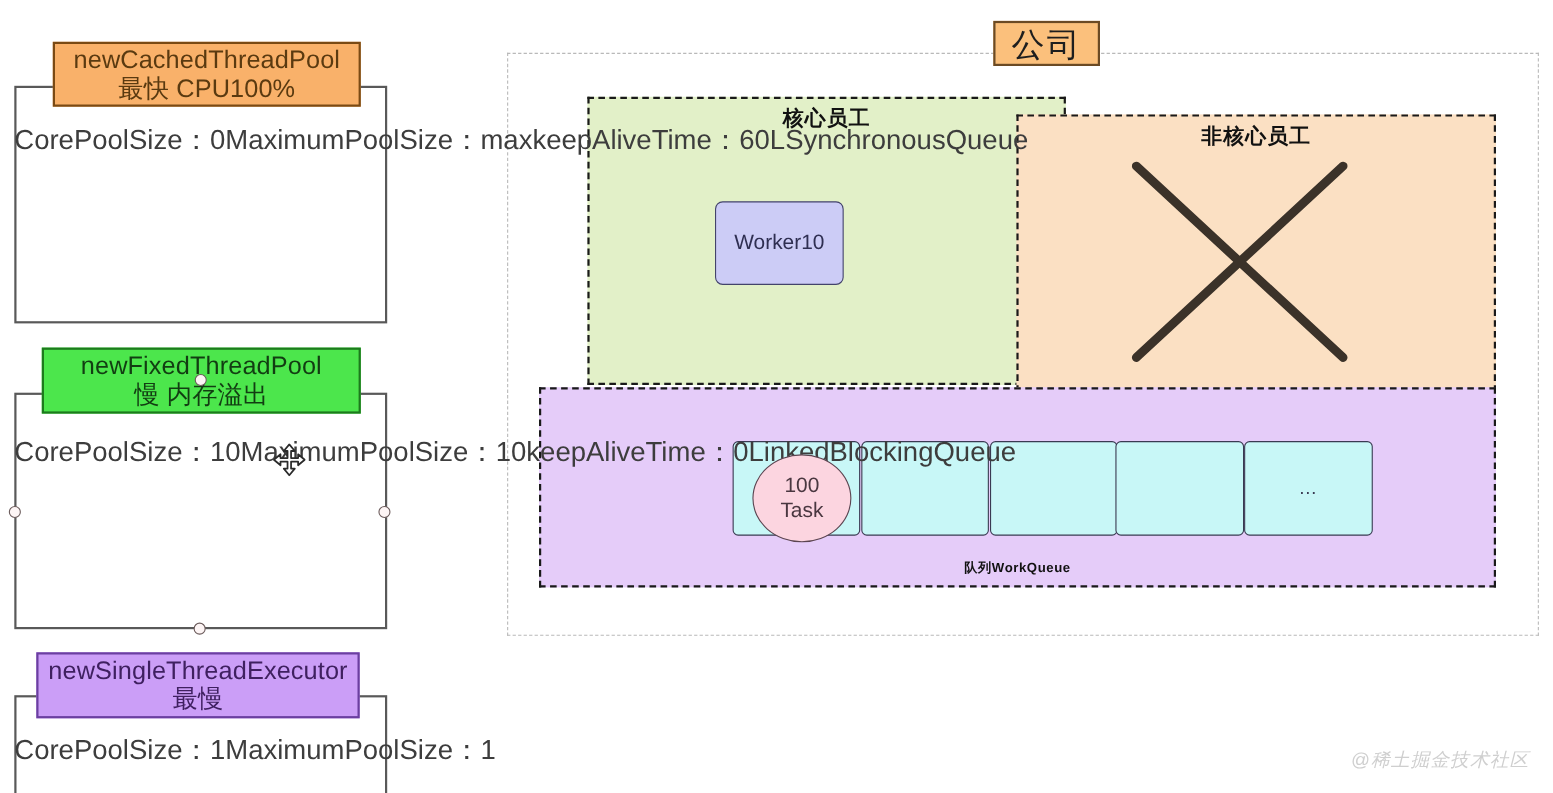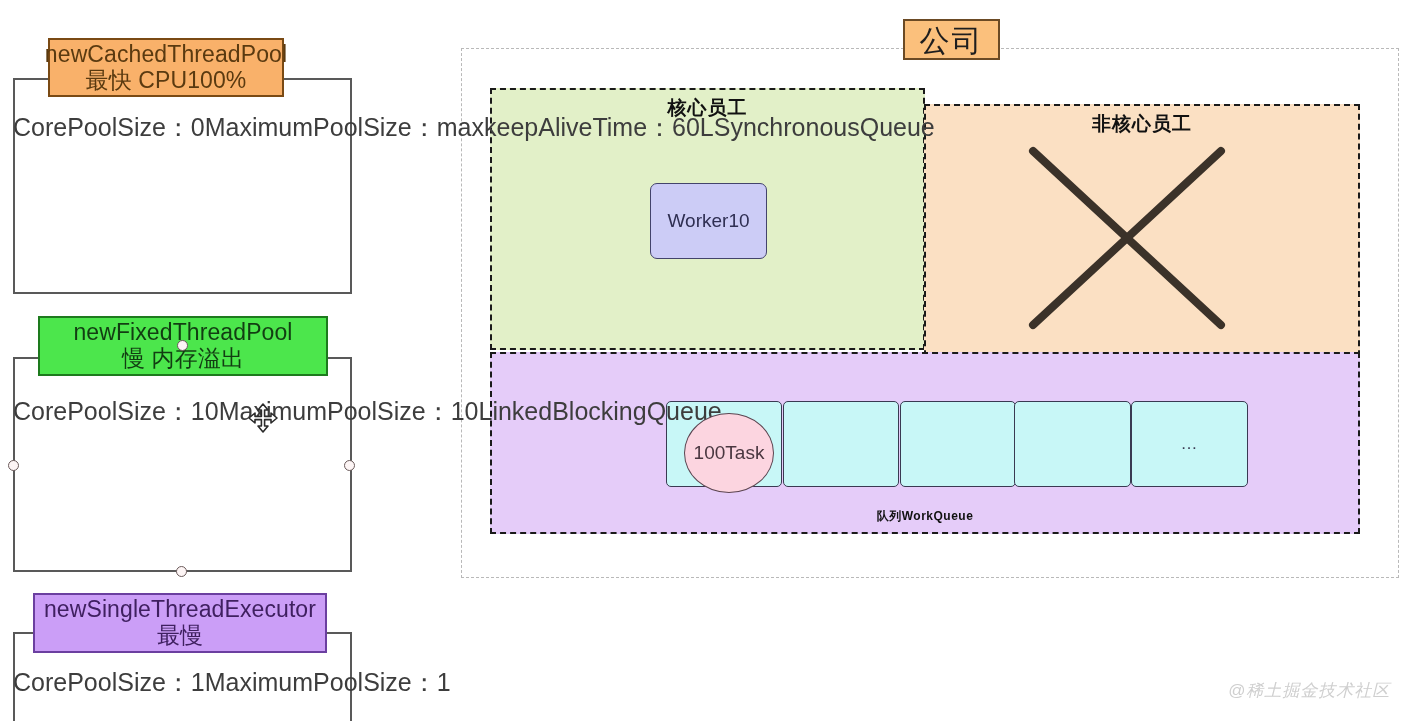--- a/index.html
+++ b/index.html
@@ -72,21 +72,21 @@
     border: 2.5px solid #6b4a24;
     display: flex; justify-content: center;
     z-index: 6;
   }
   .company-badge span { font-size: 30px; color: #1e1e1e; letter-spacing: 2px; }
 
   .emp-box {
     position: absolute;
     border: 2.5px dashed #1a1a1a;
   }
-  .emp-core { background: #e2f0c8; }
+  .emp-core { background: #e2f0c8; margin-left: 44px; }
   .emp-noncore { background: #fbe0c3; }
   .emp-title {
     position: absolute; top: 5px; left: 0; right: 0;
     text-align: center; font-size: 19px; font-weight: bold; color: #111;
     letter-spacing: 1px;
   }
 
   .worker-box {
     position: absolute;
     background: #ccccf6;
@@ -118,21 +118,21 @@
   .qcell .ellipsis {
     position: absolute; left: 0; right: 0; top: 50%;
     transform: translateY(-50%);
     text-align: center; font-size: 17px; color: #3a3a52; letter-spacing: 1px;
   }
   .task-ellipse {
     position: absolute;
     background: #fcd5e0;
     border: 1.6px solid #5b4450;
     border-radius: 50%;
-    display: flex; flex-direction: row;
+    display: flex; flex-direction: column;
     align-items: center; justify-content: center;
     color: #4a3740;
     font-size: 19px;
     line-height: 1.22;
     z-index: 5;
   }
 
   .watermark {
     position: absolute;
     color: #cfcfcf;
@@ -148,32 +148,33 @@
 <div id="stage">
 
   <div class="pool-card">
     <div class="pool-body" style="left:13px; top:78px; width:339px; height:216px;"></div>
     <div class="pool-lines" style="left:13px; top:108px; width:339px;">
       <div>CorePoolSize：0</div>
       <div>MaximumPoolSize：max</div>
       <div>keepAliveTime：60L</div>
       <div>SynchronousQueue</div>
     </div>
-    <div class="pool-header" style="left:48px; top:38px; width:236px; height:59px;
+    <div class="pool-header" style="left:48px; top:38px; width:280px; height:59px;
                 background:#f9b16a; border-color:#7a4a14; color:#5a3a10;">
       <div class="ph-title">newCachedThreadPool</div>
       <div class="ph-sub">最快 CPU100%</div>
     </div>
   </div>
 
   <div class="pool-card">
     <div class="pool-body" style="left:13px; top:357px; width:339px; height:215px;"></div>
     <div class="pool-lines" style="left:13px; top:392px; width:339px;">
       <div>CorePoolSize：10</div>
       <div>MaximumPoolSize：10</div>
+      <div>keepAliveTime：0</div>
       <div>LinkedBlockingQueue</div>
     </div>
     <div class="pool-header" style="left:38px; top:316px; width:290px; height:60px;
                 background:#4ce64c; border-color:#1d7a1d; color:#123d12;">
       <div class="ph-title">newFixedThreadPool</div>
       <div class="ph-sub">慢 内存溢出</div>
     </div>
 
     <div class="handle" style="left:8px;   top:460px;"></div>
     <div class="handle" style="left:344px; top:460px;"></div>

